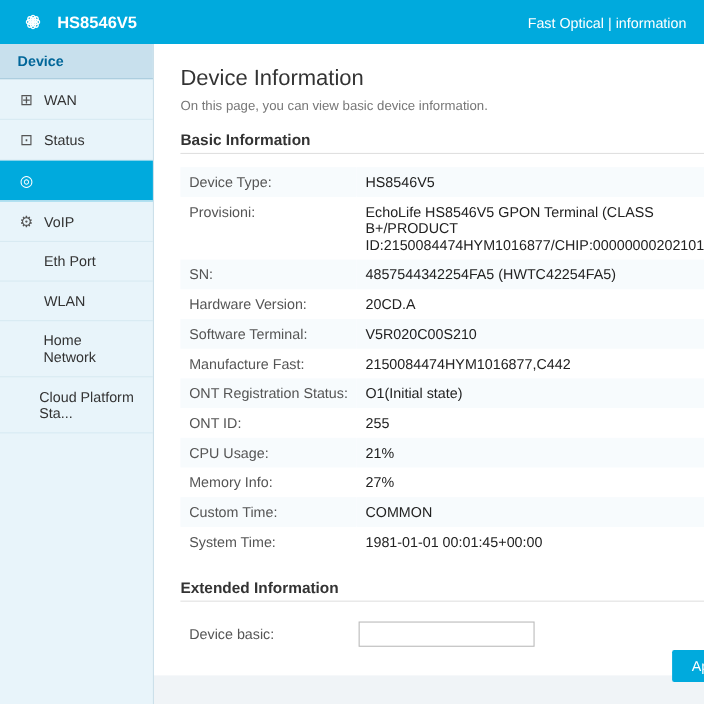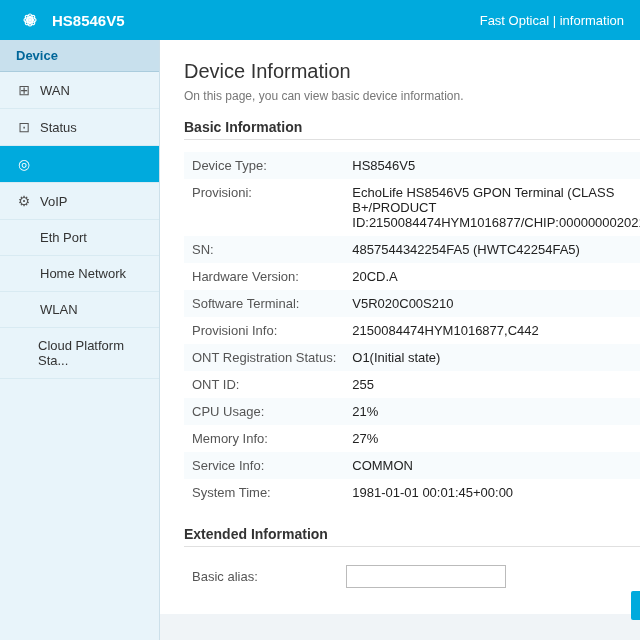--- a/index.html
+++ b/index.html
@@ -35,21 +35,21 @@
     }
 
     
     .layout {
       display: flex;
       height: 600px;
     }
 
     
     .sidebar {
-      width: 160px;
+      width: 140px;
       background: #e8f4fa;
       border-right: 1px solid #cce0ea;
       flex-shrink: 0;
       overflow-y: auto;
     }
     .sidebar-item {
       padding: 10px 16px;
       cursor: pointer;
       color: #333;
       font-size: 13px;
@@ -205,25 +205,25 @@
     <div class="sidebar-item">
       <span class="sidebar-icon">⚙</span>
       <span>VoIP</span>
     </div>
     <div class="sidebar-item">
       <span class="sidebar-icon"></span>
       <span>Eth Port</span>
     </div>
     <div class="sidebar-item">
       <span class="sidebar-icon"></span>
+      <span>WLAN</span>
+    </div>
+    <div class="sidebar-item">
+      <span class="sidebar-icon"></span>
       <span>Home Network</span>
-    </div>
-    <div class="sidebar-item">
-      <span class="sidebar-icon"></span>
-      <span>WLAN</span>
     </div>
     <div class="sidebar-item">
       <span class="sidebar-icon"></span>
       <span>Cloud Platform Sta...</span>
     </div>
   </div>
 
   <div class="main-wrapper">
     <div class="main">
       <h1 class="page-title">Device Information</h1>
@@ -247,53 +247,53 @@
             </tr>
             <tr>
               <td>Hardware Version:</td>
               <td>20CD.A</td>
             </tr>
             <tr>
               <td>Software Terminal:</td>
               <td>V5R020C00S210</td>
             </tr>
             <tr>
-              <td>Provisioni Info:</td>
+              <td>Manufacture Fast:</td>
               <td>2150084474HYM1016877,C442</td>
             </tr>
             <tr>
               <td>ONT Registration Status:</td>
               <td>O1(Initial state)</td>
             </tr>
             <tr>
               <td>ONT ID:</td>
               <td>255</td>
             </tr>
             <tr>
               <td>CPU Usage:</td>
               <td>21%</td>
             </tr>
             <tr>
               <td>Memory Info:</td>
               <td>27%</td>
             </tr>
             <tr>
-              <td>Service Info:</td>
+              <td>Custom Time:</td>
               <td>COMMON</td>
             </tr>
             <tr>
               <td>System Time:</td>
               <td>1981-01-01 00:01:45+00:00</td>
             </tr>
           </tbody>
       </table>
 
       <div class="extended-section">
         <div class="section-title">Extended Information</div>
         <div class="device-alias-row">
-          <span class="device-alias-label">Basic alias:</span>
+          <span class="device-alias-label">Device basic:</span>
           <input class="device-alias-input" type="text" value="" style="">
         </div>
       </div>
     </div>
     <button class="apply-btn">App</button>
   </div>
 </div>
 
 </body></html>

